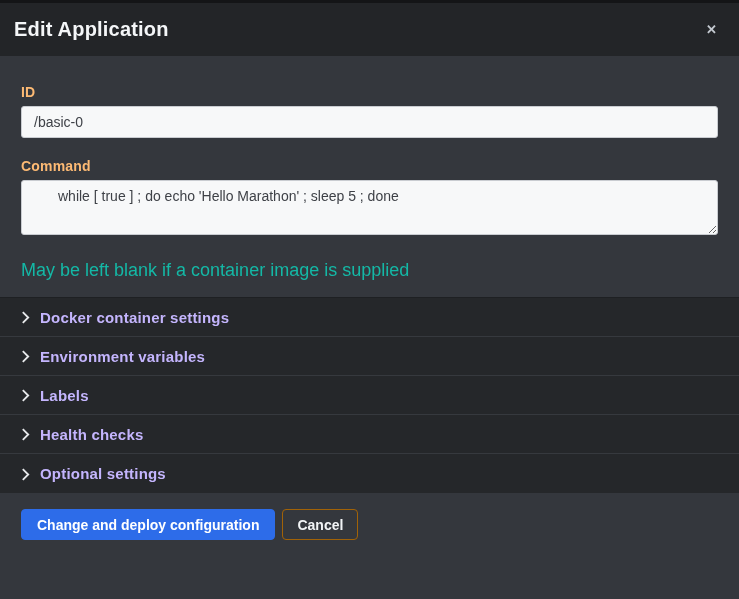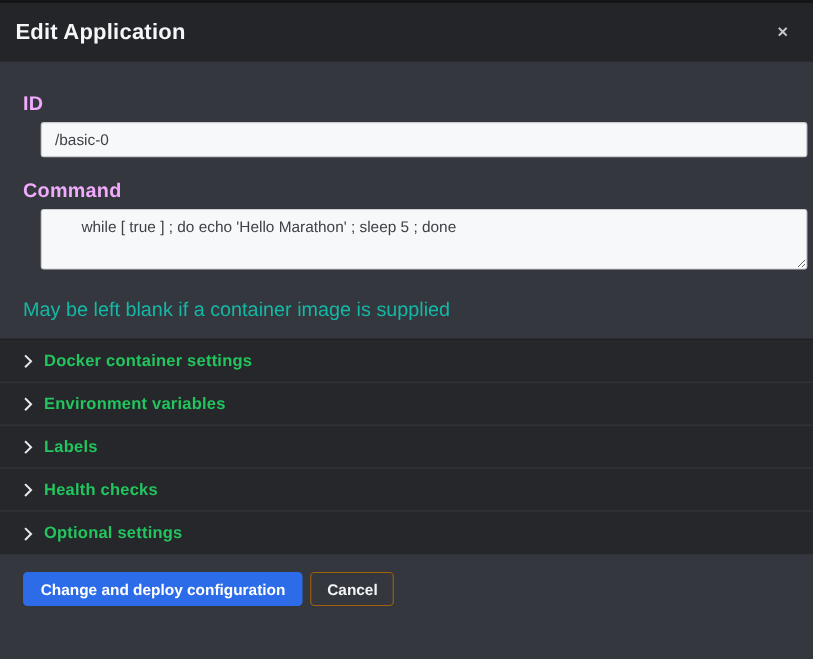--- a/index.html
+++ b/index.html
@@ -31,33 +31,32 @@
   }
 
   
   .modal-body {
     flex: none;
     background: #34373d;
     padding: 28px 21px 16px 21px;
   }
   .field-label {
     display: block;
-    color: #f0abfc; font-size: 18px; font-weight: 700;
+    color: #fdba74; font-size: 14px; font-weight: 700;
     margin-bottom: 6px; letter-spacing: .2px;
   }
   .text-input, .text-area {
     width: 100%;
     background: #f7f8f9;
     border: 1px solid #c9ccd1;
     border-radius: 3px;
     color: #3e4147;
     font-family: "Liberation Sans", sans-serif;
     font-size: 14px;
     padding: 6px 12px;
-    margin-left: 16px;
   }
   .text-input { height: 32px; }
   .text-area { height: 55px; resize: vertical; line-height: 1.3; padding-left: 36px; }
   .field { margin-bottom: 20px; }
   .field:last-child { margin-bottom: 0; }
   .field-row {
     display: grid;
     grid-template-columns: repeat(4, 1fr);
     gap: 18px;
     margin-bottom: 20px;
@@ -75,21 +74,21 @@
   .accordion-row {
     height: 39px;
     display: flex; align-items: center;
     padding: 0 21px;
     border-bottom: 1px solid #36393e;
     cursor: pointer;
   }
   .accordion-row:last-child { border-bottom: none; }
   .chevron { display: inline-flex; margin-right: 10px; margin-top: 1px; }
   .accordion-label {
-    color: #22c55e; font-size: 15px; font-weight: 700; letter-spacing: .2px;
+    color: #c4b5fd; font-size: 15px; font-weight: 700; letter-spacing: .2px;
   }
 
   
   .modal-footer {
     flex: 1;
     background: #34373d;
     display: flex; align-items: flex-start; gap: 7px;
     padding: 16px 21px;
   }
   .btn {

